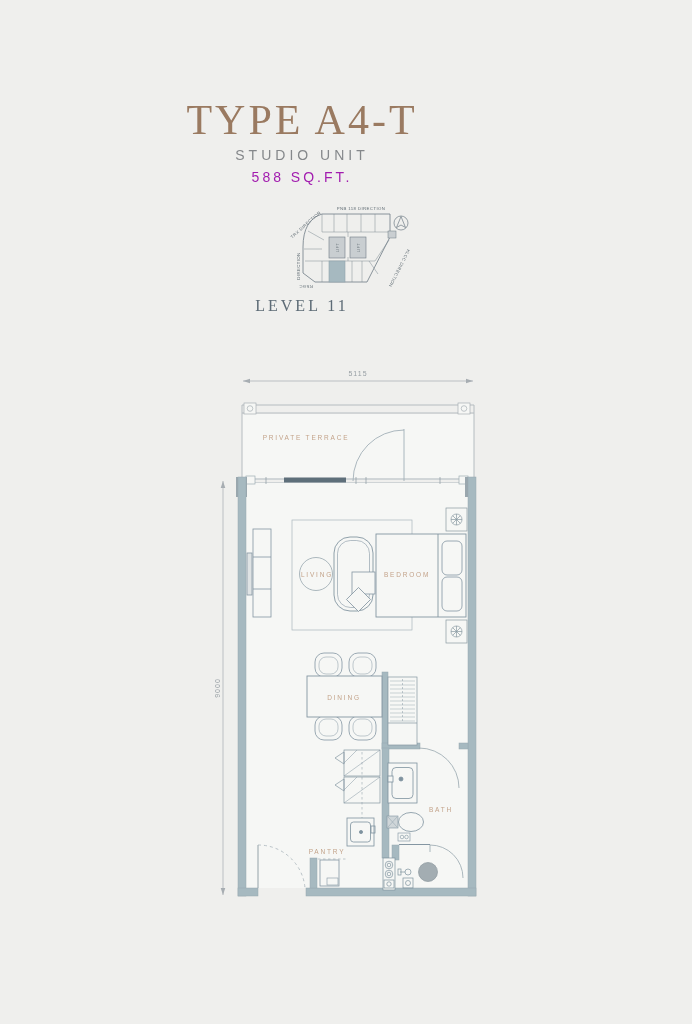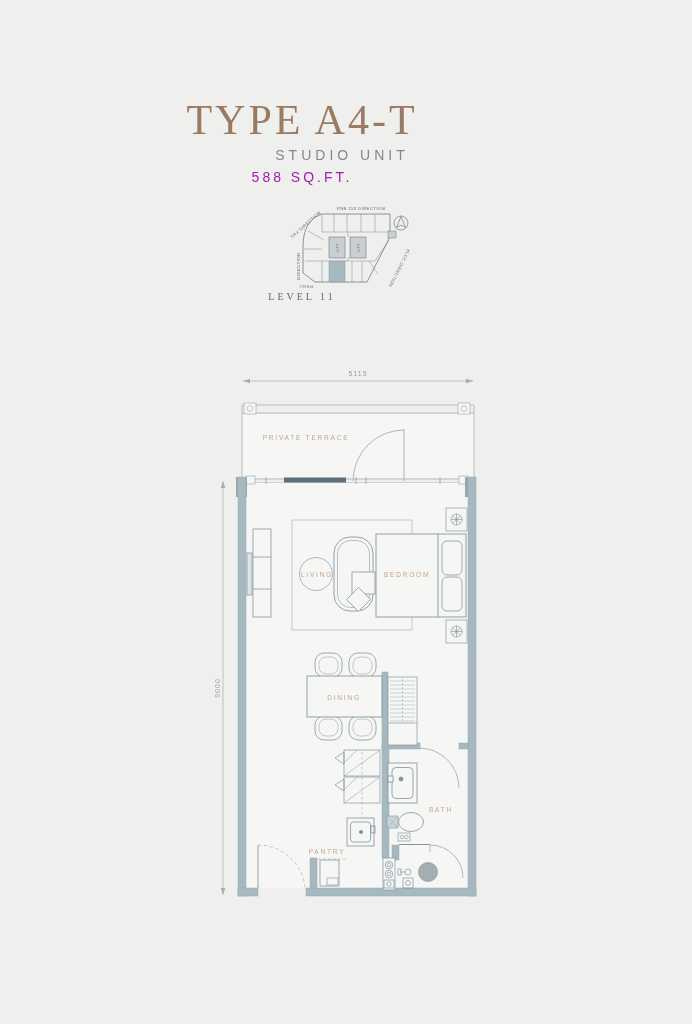--- a/index.html
+++ b/index.html
@@ -1,23 +1,23 @@
 <!DOCTYPE html>
 <html><head>
 <meta charset="utf-8">
 <style>
   html,body{margin:0;padding:0;}
   body{background:#efefed;font-family:"Liberation Sans",sans-serif;}
   .page{position:relative;width:604px;height:1024px;background:#efefed;overflow:hidden;}
   .center-text{position:absolute;left:0;width:100%;text-align:center;}
   .title{top:96px;font-family:"Liberation Serif",serif;font-size:42px;font-weight:500;
          color:#9a7a61;letter-spacing:3px;}
-  .subtitle{top:147px;font-size:14px;color:#85888b;letter-spacing:4px;margin-left:40px;}
+  .subtitle{top:147px;font-size:14px;color:#85888b;letter-spacing:4px;}
   .area{top:169px;font-size:14px;color:#a21caf;letter-spacing:3px;}
-  .level{top:291px;font-family:"Liberation Serif",serif;font-size:10px;color:#5d6b76;letter-spacing:3px;}
+  .level{top:297px;font-family:"Liberation Serif",serif;font-size:16px;color:#5d6b76;letter-spacing:3px;}
   svg{position:absolute;}
   #keyplan{left:283px;top:197px;}
   #floorplan{left:185px;top:350px;}
   svg text{font-family:"Liberation Sans",sans-serif;}
   .roomlbl{fill:#c3a38a;font-size:6.5px;letter-spacing:1.8px;}
   .dimtxt{fill:#979fa4;font-size:7px;letter-spacing:1px;}
   .kptxt{fill:#5f6b73;font-size:4.3px;letter-spacing:0.4px;}
   .lifttxt{fill:#5f6b73;font-size:3.5px;letter-spacing:0.5px;}
 </style>
 </head>

